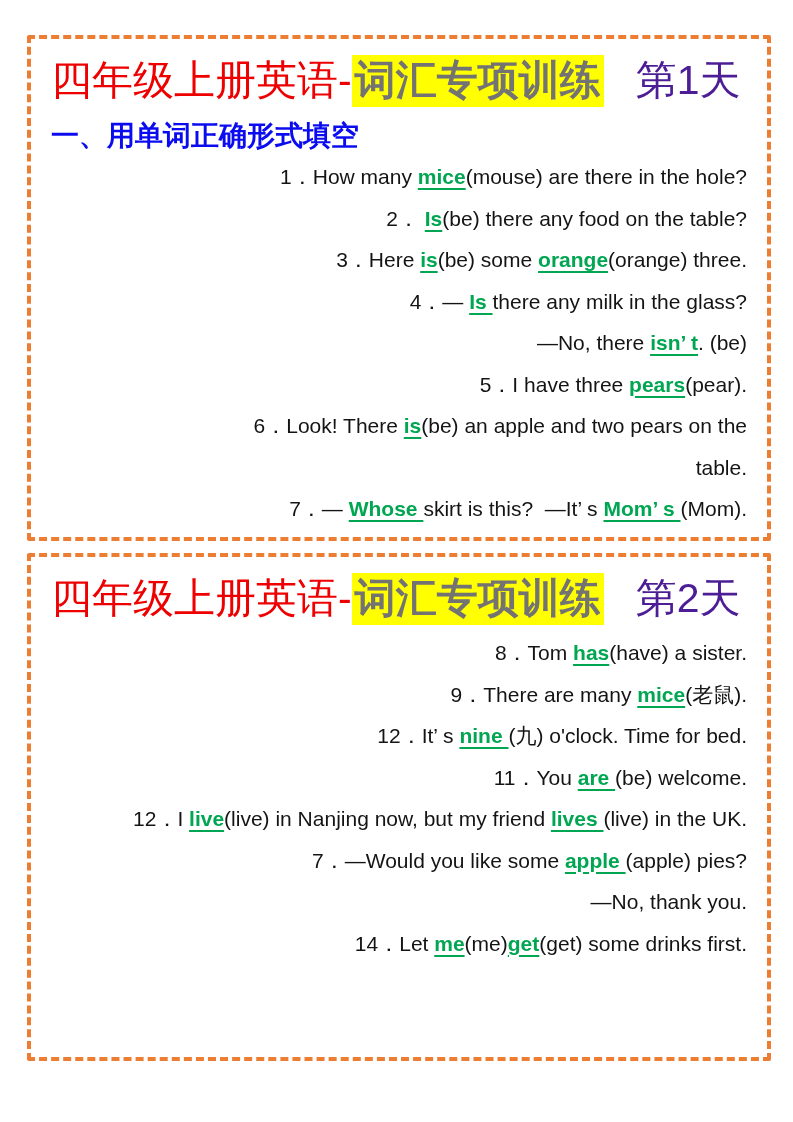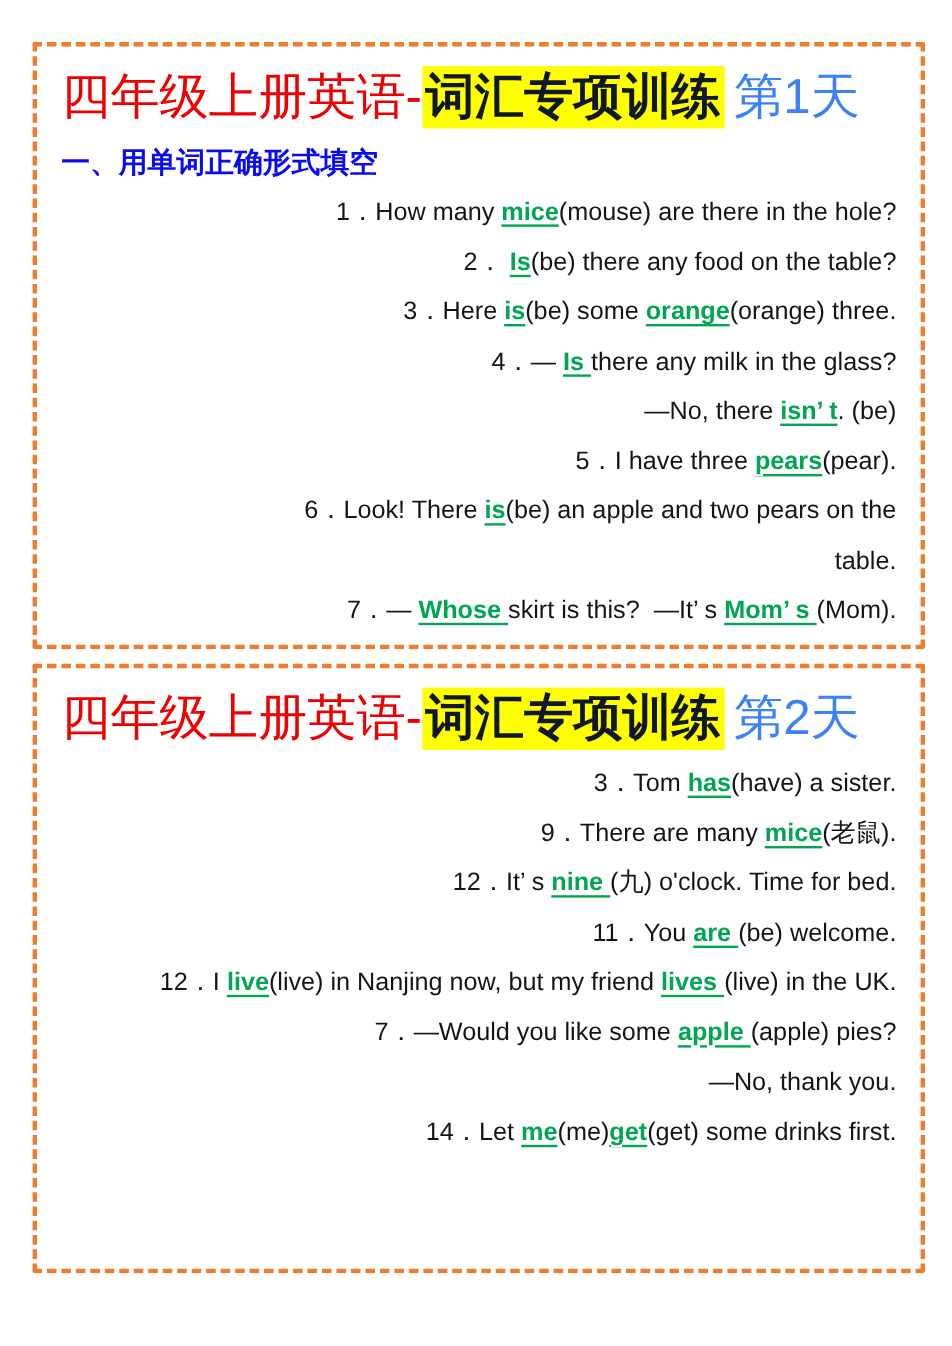--- a/index.html
+++ b/index.html
@@ -31,29 +31,29 @@
   .title{
     margin:4px 0 0 0;
     font-size:41px;
     line-height:58px;
     font-weight:400;
     white-space:nowrap;
   }
   .title .red{color:var(--title-red);}
   .title .dash{color:var(--title-red);}
   .title .hl{
-    color:#0f172a;
+    color:#737373;
     background:var(--highlight-yellow);
     font-weight:700;
     padding:2px 3px 4px 3px;
   }
-  .title .day{color:#3b82f6;margin-left:8px;}
+  .title .day{color:#4c1d95;margin-left:32px;}
   .heading{
     margin:12px 0 0 0;
-    font-size:24px;
+    font-size:28px;
     line-height:30px;
     font-weight:700;
     color:var(--heading-blue);
   }
   .lines{margin-top:5px;}
   .line{
     margin:0;
     font-size:21px;
     line-height:41.5px;
     white-space:pre-wrap;
@@ -86,21 +86,21 @@
       <p class="line"><span>table.</span></p>
       <p class="line"><span>7．— </span><span class="answer">Whose </span><span>skirt is this?  —It’ s </span><span class="answer">Mom’ s </span><span>(Mom).</span></p>
     </div>
 </section>
 
 <section class="box day2">
   <h1 class="title">
     <span class="red">四年级上册英语</span><span class="dash">-</span><span class="hl">词汇专项训练</span><span class="day">第2天</span>
   </h1>
   <div class="lines">
-      <p class="line"><span>3．Tom </span><span class="answer">has</span><span>(have) a sister.</span></p>
+      <p class="line"><span>8．Tom </span><span class="answer">has</span><span>(have) a sister.</span></p>
       <p class="line"><span>9．There are many </span><span class="answer">mice</span><span>(老鼠).</span></p>
       <p class="line"><span>12．It’ s </span><span class="answer">nine </span><span>(九) o'clock. Time for bed.</span></p>
       <p class="line"><span>11．You </span><span class="answer">are </span><span>(be) welcome.</span></p>
       <p class="line"><span>12．I </span><span class="answer">live</span><span>(live) in Nanjing now, but my friend </span><span class="answer">lives </span><span>(live) in the UK.</span></p>
       <p class="line"><span>7．—Would you like some </span><span class="answer">apple </span><span>(apple) pies?</span></p>
       <p class="line"><span>—No, thank you.</span></p>
       <p class="line"><span>14．Let </span><span class="answer">me</span><span>(me)</span><span class="answer">get</span><span>(get) some drinks first.</span></p>
     </div>
 </section>
 

